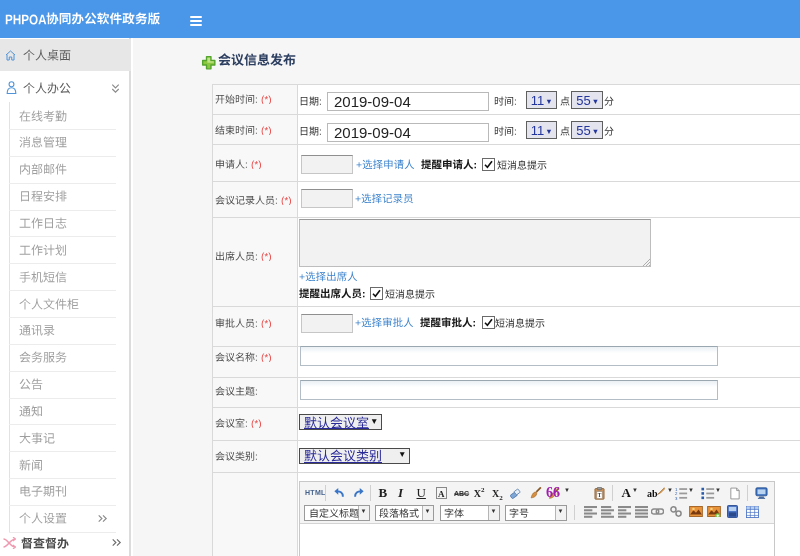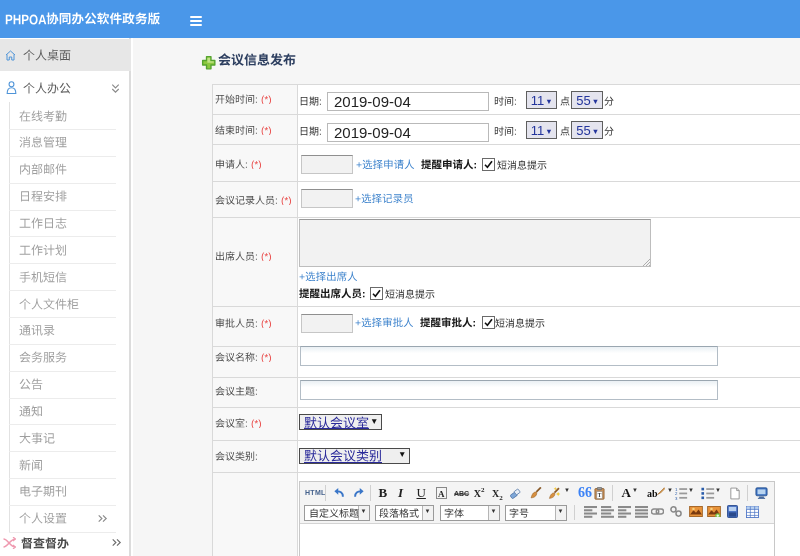--- a/index.html
+++ b/index.html
@@ -268,21 +268,21 @@
     <path d="M14.5 0.5 L8.5 6.5" stroke="#8a5a28" stroke-width="2.4"></path>
     <path d="M8.8 7 C6 6 3 8 1.5 14.5 C7.5 13.8 9.5 10.5 8.8 7 Z" fill="#d89040" stroke="#9a6428" stroke-width="0.8"></path>
   </svg>
 <svg style="position:absolute;left:548px;top:486.5px" width="13" height="13" viewBox="0 0 16 16">
     <path d="M13.5 1.5 L8 7" stroke="#8a5a28" stroke-width="2.2"></path>
     <path d="M8.2 7.5 C5.8 6.8 3 8.5 1.8 14 C7 13.4 9 10.5 8.2 7.5 Z" fill="#d89040" stroke="#9a6428" stroke-width="0.7"></path>
     <path d="M12.5 6 l0.9 1.8 1.8 0.9 -1.8 0.9 -0.9 1.8 -0.9 -1.8 -1.8 -0.9 1.8 -0.9 Z" fill="#f4c83a"></path>
     <path d="M9 0 l0.7 1.4 1.4 0.7 -1.4 0.7 -0.7 1.4 -0.7 -1.4 -1.4 -0.7 1.4 -0.7 Z" fill="#f4c83a"></path>
   </svg>
 <span style="position:absolute;left:564px;top:487px;font-size:6px;color:#333">▼</span>
-<div style="position:absolute;left:578px;top:493px;transform:translateY(-50%);font:bold 14px 'Liberation Serif',serif;color:#3b82f6;white-space:nowrap">66</div>
+<div style="position:absolute;left:546px;top:493px;transform:translateY(-50%);font:bold 14px 'Liberation Serif',serif;color:#a21caf;white-space:nowrap">66</div>
 <svg style="position:absolute;left:594px;top:486.5px" width="11" height="13" viewBox="0 0 14 17">
     <rect x="1" y="2" width="12" height="14" rx="1" fill="#c89058" stroke="#8a5a28"></rect>
     <rect x="4" y="0.5" width="6" height="3" rx="1" fill="#9a9a9a" stroke="#666"></rect>
     <rect x="3.5" y="6" width="7" height="9" fill="#fff" stroke="#888" stroke-width="0.7"></rect>
     <text x="7" y="13.5" font-size="7" text-anchor="middle" fill="#333" font-family="serif" font-weight="bold">T</text>
   </svg>
 <div style="position:absolute;left:612px;top:485px;width:1px;height:16px;background:#d0d0d0"></div>
 <div style="position:absolute;left:621.4px;top:493px;transform:translateY(-50%);font:bold 13px 'Liberation Serif',serif;color:#111;white-space:nowrap">A</div>
 <span style="position:absolute;left:632px;top:487px;font-size:6px;color:#333">▼</span>
 <div style="position:absolute;left:647px;top:493px;transform:translateY(-50%);font:bold 10px 'Liberation Serif',serif;color:#111;white-space:nowrap">ab</div>

